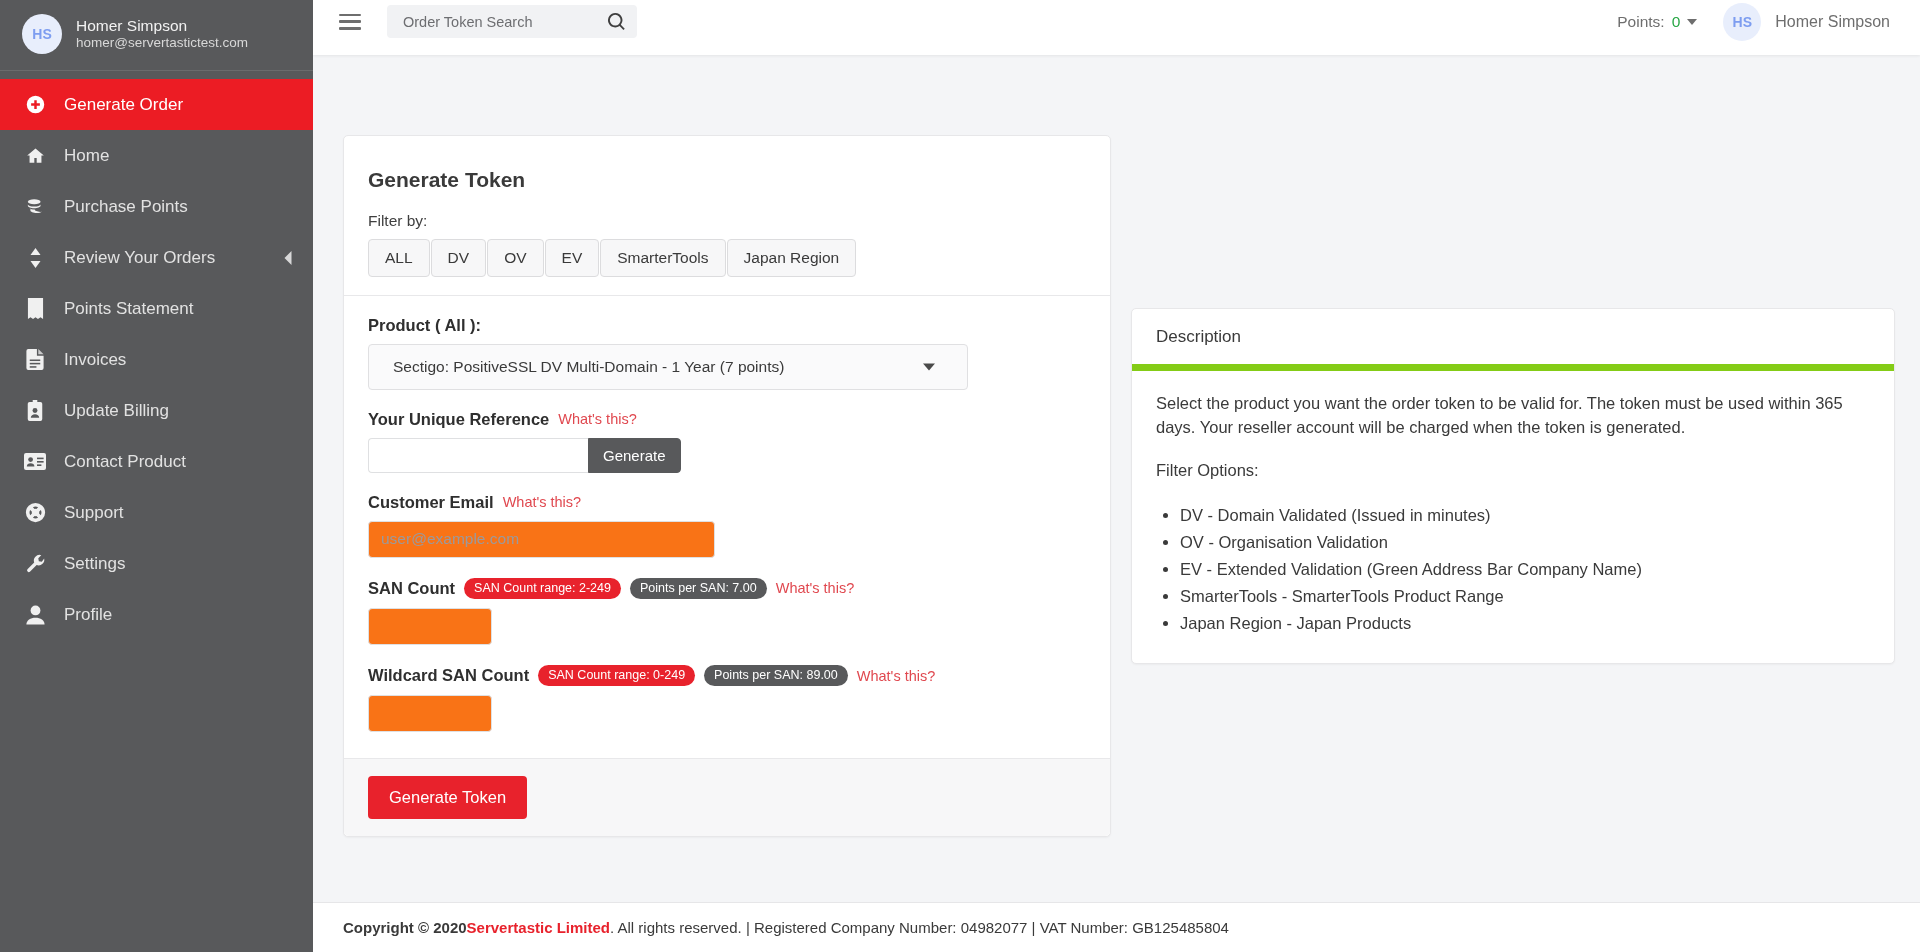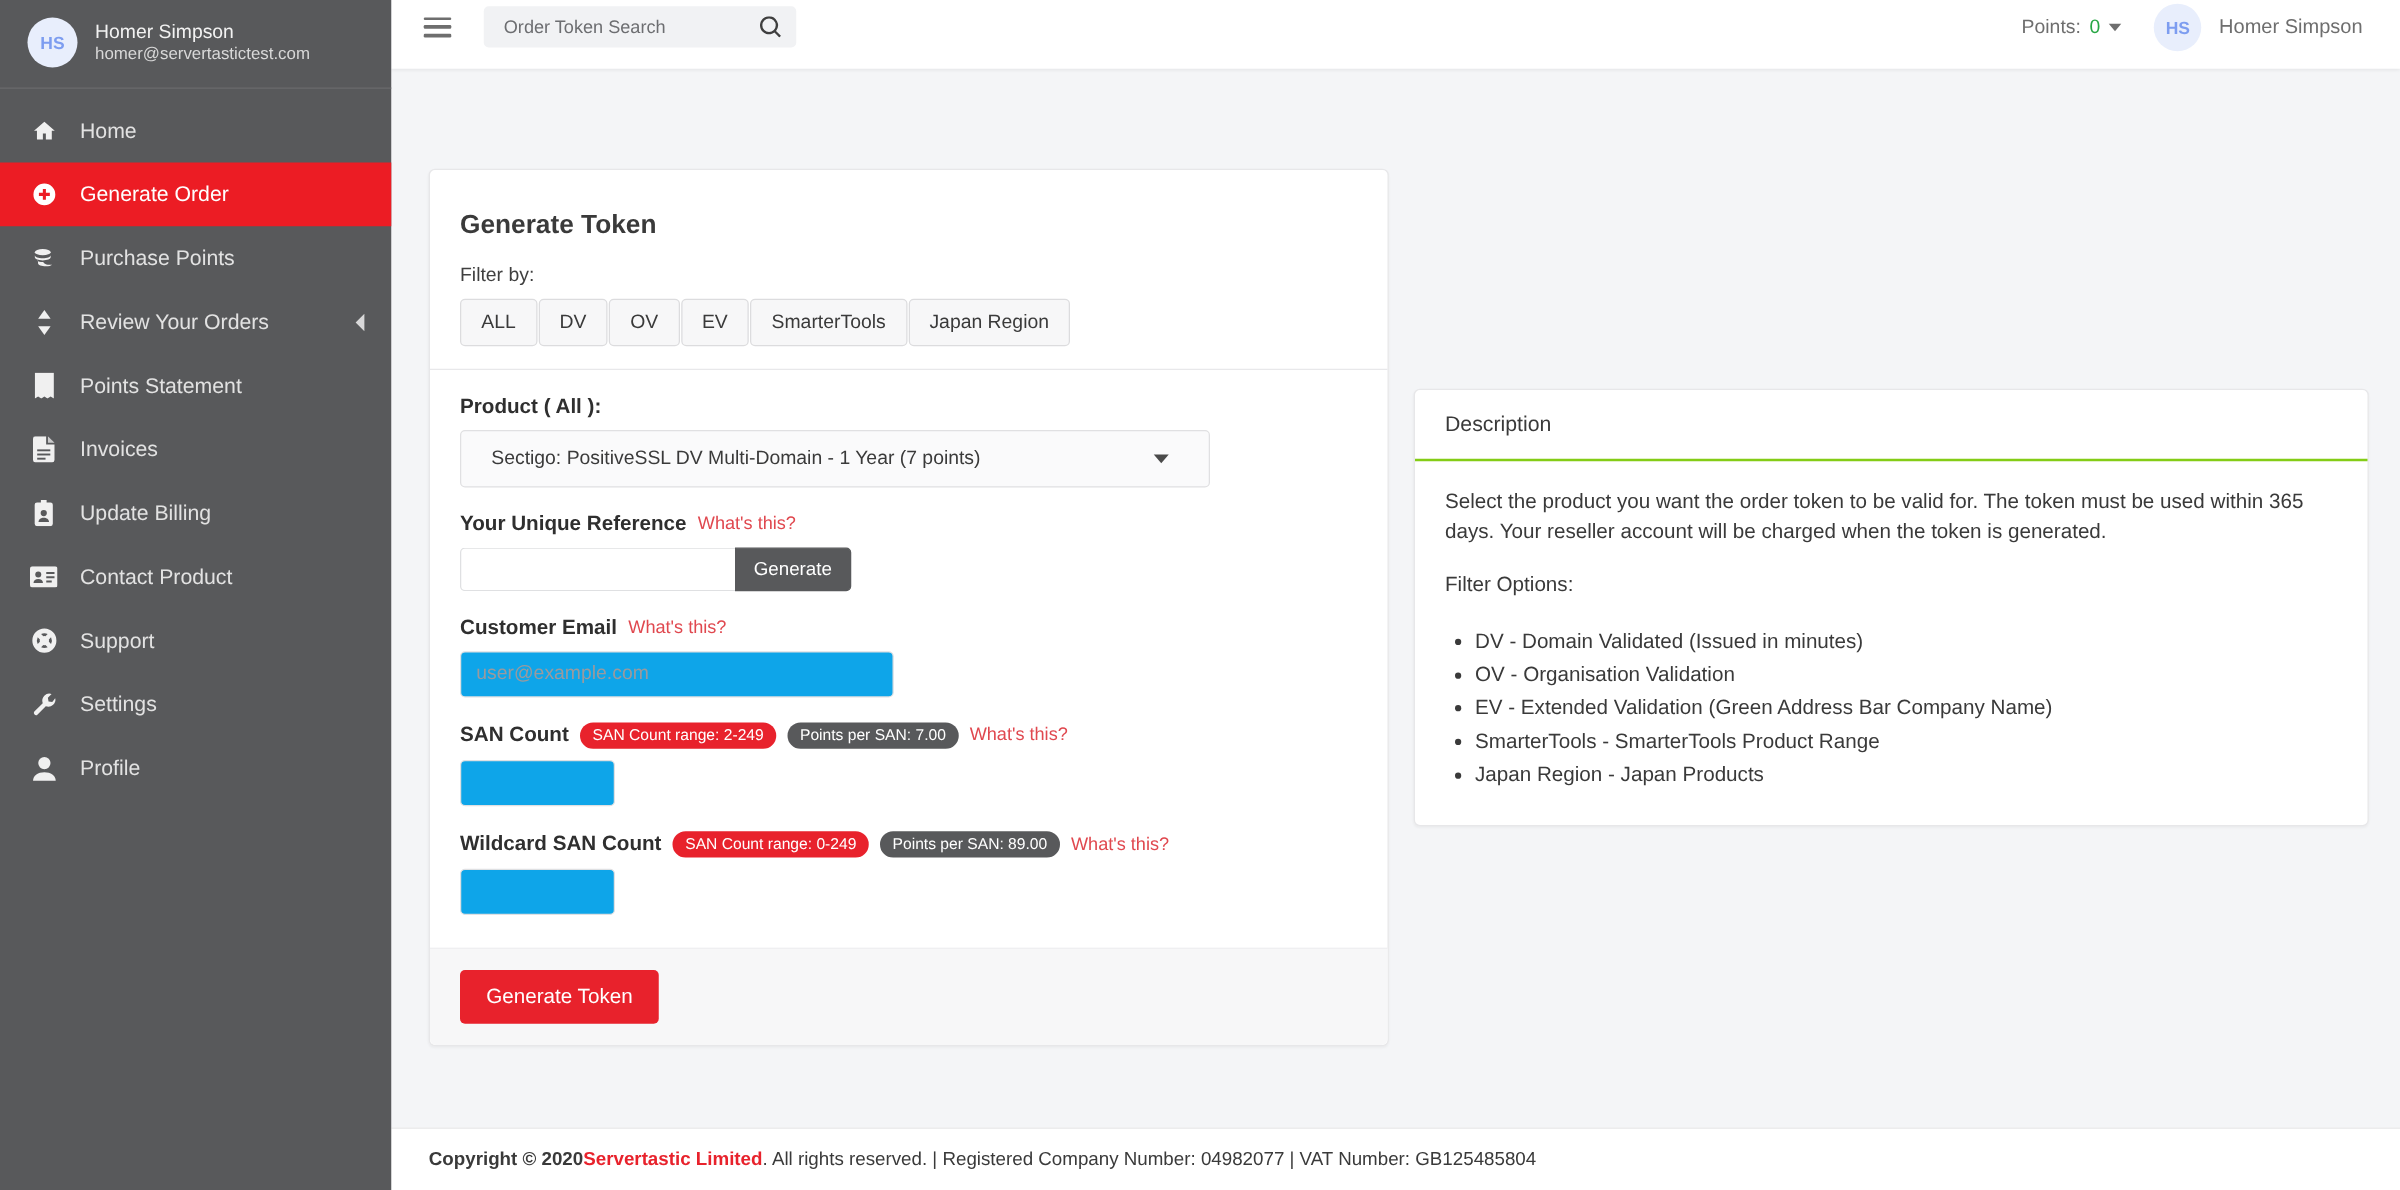--- a/index.html
+++ b/index.html
@@ -123,21 +123,21 @@
     box-shadow: 0 1px 2px rgba(0,0,0,0.04);
   }
   .col-left { width: 768px; }
   .col-right { flex: 1; }
 
   .card-title {
     font-size: 21px; color: #3a3a3a; padding: 18px 24px 6px 24px;
   }
   .desc-head {
     font-size: 17px; color: #3a3a3a; padding: 18px 24px 17px 24px;
-    border-bottom: 2px solid #84cc16;
+    border-bottom: 7px solid #84cc16;
   }
   .filter-zone { padding: 0 24px 18px 24px; border-bottom: 1px solid #e8e8ea; }
   .filter-label { font-size: 15.5px; color: #3f3f3f; margin-bottom: 9px; }
   .filter-btns { display: flex; gap: 1px; }
   .fbtn {
     background: #f7f7f8; border: 1px solid #dcdcde; border-radius: 4px;
     height: 38px; padding: 0 16px; font-size: 15.5px; color: #3a3a3a;
     cursor: pointer; font-family: "Liberation Sans", sans-serif;
   }
 
@@ -181,21 +181,21 @@
   }
   .gen-btn {
     background: #58595b; color: #fff; border: 1px solid #58595b;
     border-radius: 0 4px 4px 0; height: 35px; padding: 0 14px;
     font-size: 15px; cursor: pointer; font-family: "Liberation Sans", sans-serif;
   }
 
   input.txt {
     height: 37px; border: 1px solid #dfe0e2; border-radius: 4px;
     outline: none; padding: 0 12px; font-size: 15.5px; color: #333;
-    background: #0ea5e9; font-family: "Liberation Sans", sans-serif;
+    background: #f97316; font-family: "Liberation Sans", sans-serif;
   }
   input.txt::placeholder { color: #9a9a9e; }
   .email-input { width: 347px; }
   .num-input { width: 124px; }
 
   .card-foot {
     border-top: 1px solid #e8e8ea; background: #f7f7f8;
     padding: 17px 24px; border-radius: 0 0 5px 5px;
   }
   .submit-btn {
@@ -229,36 +229,36 @@
     <div class="user-block">
       <div class="avatar-sm">HS</div>
       <div class="user-meta">
         <span class="user-name">Homer Simpson</span>
         <span class="user-email">homer@servertastictest.com</span>
       </div>
     </div>
 
     <nav class="nav">
 
+      <div class="nav-item active">
+        <span class="nav-ico">
+          <svg width="21" height="21" viewBox="0 0 24 24">
+              <path d="M12 2a10 10 0 1 0 0 20 10 10 0 0 0 0-20zm5 11.4h-3.6V17h-2.8v-3.6H7v-2.8h3.6V7h2.8v3.6H17v2.8z"></path>
+            </svg>
+        </span>
+        <span class="nav-label">Generate Order</span>
+      </div>
+
       <div class="nav-item">
         <span class="nav-ico">
           <svg width="21" height="19" viewBox="0 0 24 24">
               <path d="M12 3 1.5 12h3V21h6v-6h3v6h6V12h3L12 3z"></path>
             </svg>
         </span>
         <span class="nav-label">Home</span>
-      </div>
-
-      <div class="nav-item active">
-        <span class="nav-ico">
-          <svg width="21" height="21" viewBox="0 0 24 24">
-              <path d="M12 2a10 10 0 1 0 0 20 10 10 0 0 0 0-20zm5 11.4h-3.6V17h-2.8v-3.6H7v-2.8h3.6V7h2.8v3.6H17v2.8z"></path>
-            </svg>
-        </span>
-        <span class="nav-label">Generate Order</span>
       </div>
 
       <div class="nav-item">
         <span class="nav-ico">
           <svg width="22" height="19" viewBox="0 0 24 24">
               <ellipse cx="11" cy="6" rx="8" ry="3.1"></ellipse>
               <path d="M3 9c0 1.7 3.6 3.1 8 3.1S19 10.7 19 9v2.2c0 1.7-3.6 3.1-8 3.1S3 12.9 3 11.2V9z"></path>
               <path d="M5 14.6c1.6.9 4.1 1.4 6.6 1.3 0 1.6 3.2 2.9 7.2 2.9 .6 0 1.2 0 1.7-.1-1 .9-3.4 1.6-6.3 1.6-4.4 0-8-1.4-8-3.1v-2.6z"></path>
             </svg>
         </span>

